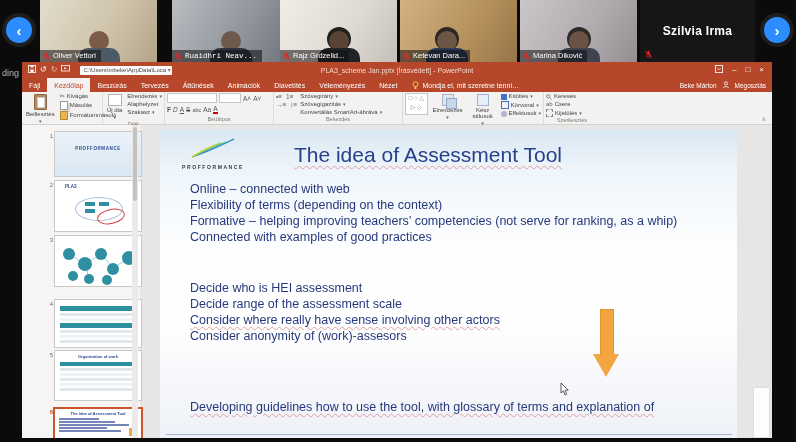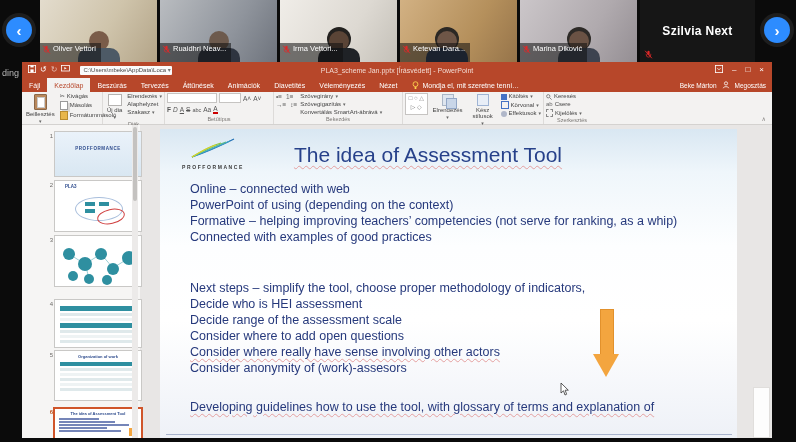--- a/index.html
+++ b/index.html
@@ -1,31 +1,31 @@
 <!DOCTYPE html>
 <html><head>
 <meta charset="utf-8">
 <style>
   html,body{margin:0;padding:0;background:#000;}
   .stage{position:relative;width:796px;height:442px;background:#0b0b0b;overflow:hidden;
          font-family:"Liberation Sans",sans-serif;-webkit-font-smoothing:antialiased;}
   
   .tile{position:absolute;top:0;height:62px;width:117px;overflow:hidden;}
   .t1{left:40px;background:linear-gradient(120deg,#e3dccd 0%,#cfc4ab 55%,#b3a488 100%);}
-  .t2{left:160px;background:linear-gradient(120deg,#b9bcc0 0%,#8f949c 60%,#6e737c 100%);}
+  .t2{left:172px;background:linear-gradient(120deg,#b9bcc0 0%,#8f949c 60%,#6e737c 100%);font-family:Liberation Mono, monospace;}
   .t3{left:280px;background:linear-gradient(120deg,#f0ede8 0%,#ddd9d2 60%,#c4c0b8 100%);}
   .t4{left:400px;background:linear-gradient(120deg,#d2b183 0%,#b5905c 60%,#96744a 100%);}
   .t5{left:520px;background:linear-gradient(120deg,#cbc6c9 0%,#b0aaae 60%,#948e93 100%);}
   .t6{left:640px;width:115px;background:#161616;display:flex;align-items:center;justify-content:center;}
   .person{position:absolute;left:50%;transform:translateX(-50%);}
   .head{width:20px;height:20px;border-radius:50%;margin:0 auto;}
   .body{width:42px;height:18px;border-radius:10px 10px 0 0;margin:-3px auto 0;}
   .namebar{position:absolute;left:0;bottom:0;display:flex;align-items:center;gap:2px;
            background:rgba(15,15,15,.55);color:#fff;font-size:7.5px;line-height:10px;
-           padding:1px 5px 8px 2px;white-space:nowrap;}
+           padding:1px 5px 1px 2px;white-space:nowrap;}
   .bigname{color:#fff;font-size:12px;font-weight:bold;letter-spacing:.3px;}
   .micoff{width:9px;height:9px;flex:0 0 auto;}
   .micfloat{position:absolute;left:4px;bottom:3px;}
   .navbtn{position:absolute;top:17px;width:26px;height:26px;border-radius:50%;background:#2d8cff;
           color:#fff;display:flex;align-items:center;justify-content:center;font-size:15px;
           font-weight:bold;cursor:pointer;box-shadow:0 0 0 4px rgba(255,255,255,.08);}
   .nav-left{left:6px;}  .nav-right{left:764px;}
   .recfrag{position:absolute;left:2px;top:68px;color:#b9b9b9;font-size:9px;}
   
   .ppt{position:absolute;left:22px;top:62px;width:750px;height:375px;background:#f3f2f1;}
@@ -141,21 +141,21 @@
     <div class="person" style="bottom:-4px;">
       <div class="head" style="background:#5a4436;box-shadow:0 -2px 0 2px #23211f;"></div>
         <div class="body" style="background:#1f2226;"></div>
     </div>
     <div class="namebar">
       <svg class="micoff" viewBox="0 0 12 12">
           <rect x="4.5" y="1" width="3" height="6" rx="1.5" fill="#e02828"></rect>
           <path d="M3 5v1.5a3 3 0 0 0 6 0V5" stroke="#e02828" fill="none" stroke-width="1"></path>
           <line x1="1.5" y1="1" x2="10.5" y2="11" stroke="#e02828" stroke-width="1.3"></line>
         </svg>
-      <span>Irma Vettori...</span>
+      <span>Rajz Grdzelid...</span>
     </div>
   </div>
 
   <div class="tile t4">
     <div class="person" style="bottom:-4px;left:40%;">
       <div class="head" style="background:#6e5647;box-shadow:0 -2px 0 2px #2b2824;"></div>
         <div class="body" style="background:#2c3a55;"></div>
     </div>
     <div class="namebar">
       <svg class="micoff" viewBox="0 0 12 12">
@@ -176,21 +176,21 @@
       <svg class="micoff" viewBox="0 0 12 12">
           <rect x="4.5" y="1" width="3" height="6" rx="1.5" fill="#e02828"></rect>
           <path d="M3 5v1.5a3 3 0 0 0 6 0V5" stroke="#e02828" fill="none" stroke-width="1"></path>
           <line x1="1.5" y1="1" x2="10.5" y2="11" stroke="#e02828" stroke-width="1.3"></line>
         </svg>
       <span>Marina Diković</span>
     </div>
   </div>
 
   <div class="tile t6">
-    <span class="bigname">Szilvia Next</span>
+    <span class="bigname">Szilvia Irma</span>
     <svg class="micoff micfloat" viewBox="0 0 12 12">
         <rect x="4.5" y="1" width="3" height="6" rx="1.5" fill="#e02828"></rect>
         <path d="M3 5v1.5a3 3 0 0 0 6 0V5" stroke="#e02828" fill="none" stroke-width="1"></path>
         <line x1="1.5" y1="1" x2="10.5" y2="11" stroke="#e02828" stroke-width="1.3"></line>
       </svg>
   </div>
 
   <div class="navbtn nav-right">
       <span>›</span>
     </div>
@@ -491,30 +491,28 @@
             <path d="M2 20 Q20 9 31 6" stroke="#8fc63f" fill="none" stroke-width="1.2"></path>
             <path d="M2 20 Q18 10 26 8" stroke="#d9d32e" fill="none" stroke-width="1.2"></path>
           </svg>
           <span class="logotext">PROFFORMANCE</span>
         </div>
 
         <div class="stitle">The idea of Assessment Tool</div>
 
         <div class="sbody b1">
           <div>Online – connected with web</div>
-          <div>PowerPoint of using (depending on the context)</div>
+          <div>Flexibility of terms (depending on the context)</div>
           <div>Formative – helping improving teachers’ competencies (not serve for ranking, as a whip)</div>
           <div>Connected with examples of good practices</div>
         </div>
 
         <div class="sbody b2">
-          <div>Next steps – simplify the tool, choose proper methodology of indicators,</div>
           <div>Decide who is HEI assessment</div>
           <div>Decide range of the assessment scale</div>
-          <div>Consider where to add open questions</div>
           <div class="sq">Consider where really have sense involving other actors</div>
           <div>Consider anonymity of  (work)-assesors</div>
         </div>
 
         <div class="sbody b3">
           <div class="sq">Developing guidelines how to use the tool, with glossary of terms and explanation of</div>
         </div>
 
         <div class="downarrow">
           <div class="shaft"></div>

